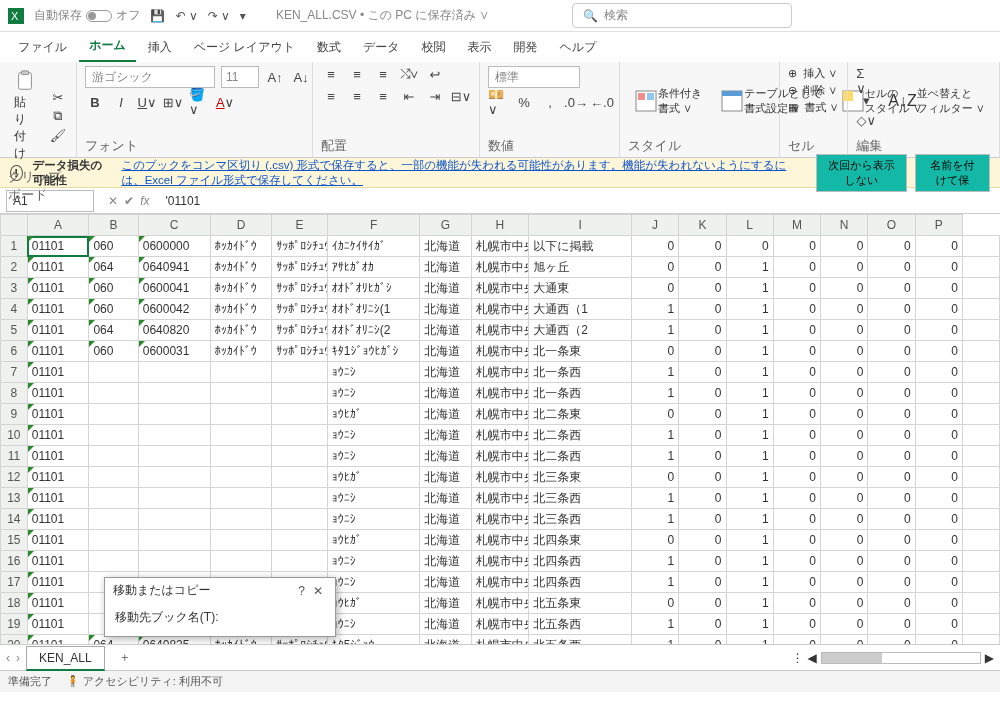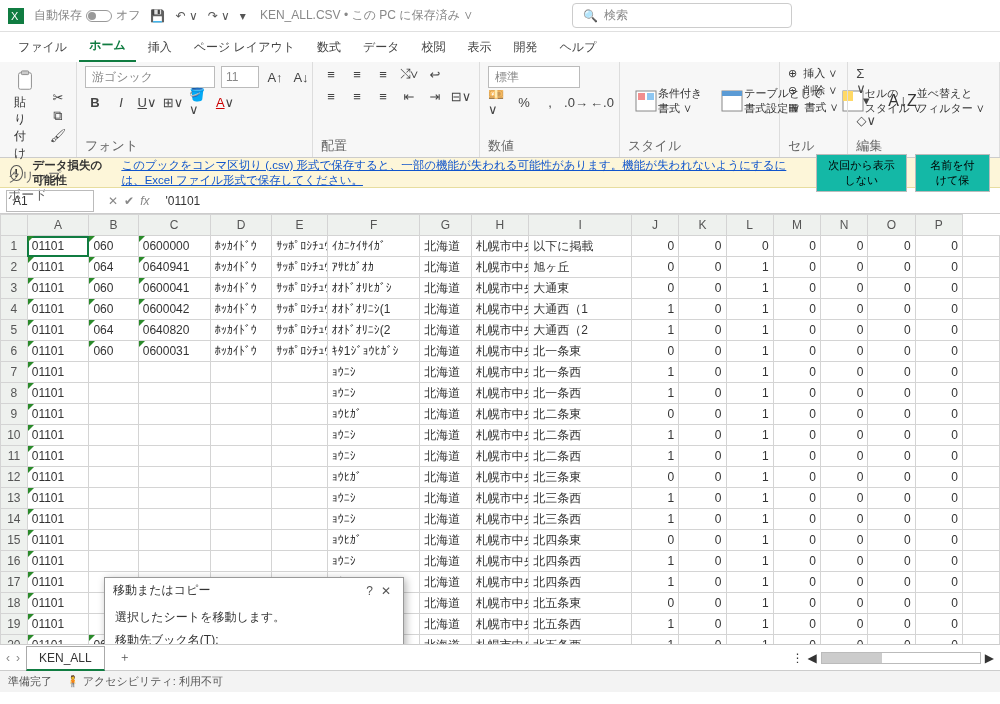--- a/index.html
+++ b/index.html
@@ -6,21 +6,21 @@
 body { width: 1000px; height: 704px; background: #fff; overflow: hidden; font-size: 12px; color: #333; }
 
 
 .titlebar { height: 32px; display: flex; align-items: center; padding: 0 8px; gap: 10px; background: #fff; border-bottom: 1px solid #e0e0e0; }
 .titlebar .icon-logo { width: 16px; height: 16px; display:inline-block; }
 .titlebar .autosave { display: flex; align-items: center; gap: 4px; color: #888; }
 .autosave-toggle { width: 26px; height: 12px; border: 1px solid #999; border-radius: 6px; position: relative; }
 .autosave-toggle::after { content: ""; position: absolute; left: 1px; top: 1px; width: 8px; height: 8px; border-radius: 50%; background: #999; }
 .qat { display: flex; gap: 10px; color: #555; }
 .qat span { cursor: pointer; }
-.filename { color: #888; margin-left: 4px; }
+.filename { color: #888; margin-left: 20px; }
 .searchbox { margin-left: auto; margin-right: 200px; display: flex; align-items: center; gap: 6px; border: 1px solid #ccc; border-radius: 4px; padding: 3px 10px; width: 220px; color: #888; }
 
 
 .ribbon-tabs { height: 30px; display: flex; align-items: end; padding: 0 8px; gap: 2px; }
 .ribbon-tab { padding: 6px 10px; cursor: pointer; color: #444; }
 .ribbon-tab.active { border-bottom: 2px solid #107c41; color: #107c41; font-weight: 600; }
 
 
 .ribbon { height: 96px; display: flex; border-bottom: 1px solid #ccc; background: #f7f7f7; }
 .group { border-right: 1px solid #ddd; padding: 4px 8px 2px; display: flex; flex-direction: column; justify-content: space-between; }
@@ -57,21 +57,21 @@
 table.sheet { border-collapse: collapse; width: 1000px; table-layout: fixed; }
 .sheet th, .sheet td { border: 1px solid #d4d4d4; height: 21px; font-size: 12px; padding: 0 4px; white-space: nowrap; overflow: hidden; }
 .sheet thead th { background: #eef1ee; color: #555; font-weight: normal; text-align: center; position: sticky; top:0; }
 .sheet tbody th { background: #eef1ee; color: #555; font-weight: normal; text-align: center; width: 26px; }
 .sheet td.num { text-align: right; }
 .sheet td.tri { position: relative; }
 .sheet td.tri::before { content:""; position:absolute; left:0; top:0; border-top:6px solid #2a8a2a; border-right:6px solid transparent; }
 .selcell { outline: 2px solid #107c41; outline-offset: -2px; }
 
 
-.dialog { position: absolute; left: 104px; top: 363px; width: 300px; border: 1px solid #999; background: #fff; box-shadow: 2px 2px 8px rgba(0,0,0,.3); font-size: 12px; }
+.dialog { position: absolute; left: 104px; top: 363px; width: 232px; border: 1px solid #999; background: #fff; box-shadow: 2px 2px 8px rgba(0,0,0,.3); font-size: 12px; }
 .dialog .dlg-title { display:flex; align-items:center; padding: 4px 8px; font-weight:500; }
 .dialog .dlg-title .sp { flex:1; }
 .dialog .dlg-title .dlg-ico { cursor:pointer; padding: 0 4px; color:#555; }
 .dialog .dlg-body { padding: 6px 10px 10px; display:flex; flex-direction:column; gap:6px; }
 
 
 .sheettabs { height: 26px; display:flex; align-items:center; border-top:1px solid #ccc; padding:0 6px; gap:6px; }
 .sheettabs .nav { color:#888; display:flex; gap:6px; }
 .sheettabs .tab { padding:4px 12px; border:1px solid #aaa; border-bottom:none; background:#fff; position:relative; top:1px; }
 .sheettabs .tab.active { border-bottom:2px solid #107c41; }
@@ -729,21 +729,20 @@
     </table>
 
   <div class="dialog">
     <div class="dlg-title">
       <span>移動またはコピー</span>
       <span class="sp"></span>
       <span class="dlg-ico">?</span>
       <span class="dlg-ico">✕</span>
     </div>
     <div class="dlg-body">
-      <div>選択したシートを移動します。</div>
       <div>移動先ブック名(T):</div>
 
     </div>
   </div>
 </div>
 
 <div class="sheettabs">
   <div class="nav">
     <span>‹</span>
     <span>›</span>

